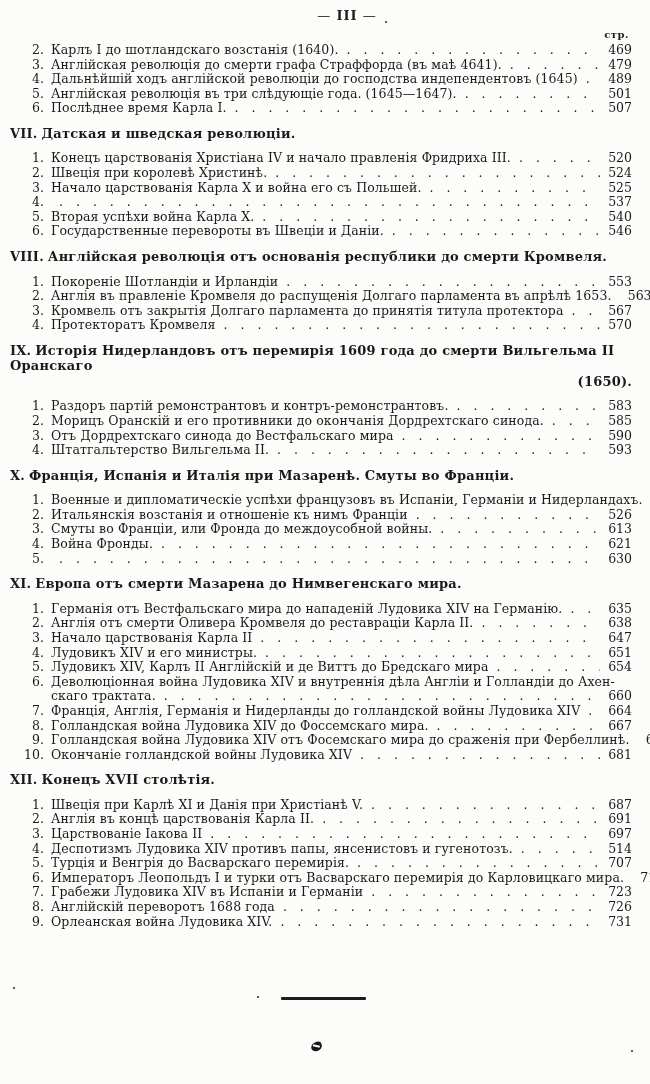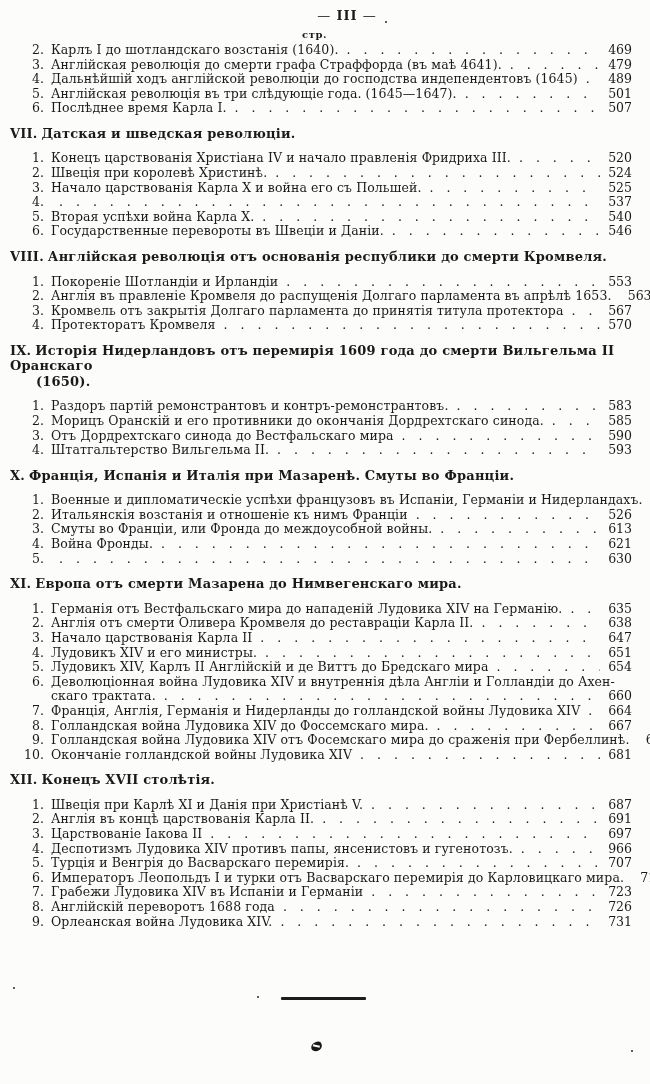--- a/index.html
+++ b/index.html
@@ -22,21 +22,21 @@
     padding-left: 44px;
   }
   .pg-header .pg-num {
     font-weight: bold;
     letter-spacing: 1px;
   }
   .pg-header .pg-num::before { content: "—  "; font-weight: normal; }
   .pg-header .pg-num::after  { content: "  —"; font-weight: normal; }
   
   .col-label {
-    text-align: center;
+    text-align: right;
     padding-right: 21px;
     margin-top: 3px;
     font-size: 10px;
     font-weight: bold;
     letter-spacing: 0.5px;
     height: 12px;
   }
   
   .toc {
     padding: 2px 18px 0 10px;
@@ -44,21 +44,21 @@
   .section { margin-top: 10px; }
   .section:first-child { margin-top: 0; }
   .section-head {
     font-weight: bold;
     font-size: 13px;
     line-height: 15.5px;
     margin-bottom: 10px;
     letter-spacing: 0.2px;
   }
   .section-head .sec-num { margin-right: 4px; }
-  .section-head .sec-title2 { display: block; margin-left: 26px; }
+  .section-head .sec-title2 { display: block; margin-left: 26px; text-align: right; }
   .items { }
   .item-row {
     display: flex;
     align-items: baseline;
     font-size: 12.5px;
     line-height: 14.6px;
     white-space: nowrap;
   }
   .item-row .num {
     flex: 0 0 34px;
@@ -442,21 +442,21 @@
     <span class="num">3.</span>
     <span class="text">Царствованіе Іакова II</span>
     <span class="leader"></span>
     <span class="page-num">697</span>
   </div>
 
   <div class="item-row">
     <span class="num">4.</span>
     <span class="text">Деспотизмъ Лудовика XIV противъ папы, янсенистовъ и гугенотозъ.</span>
     <span class="leader"></span>
-    <span class="page-num">966</span>
+    <span class="page-num">514</span>
   </div>
 
   <div class="item-row">
     <span class="num">5.</span>
     <span class="text">Турція и Венгрія до Васварскаго перемирія.</span>
     <span class="leader"></span>
     <span class="page-num">707</span>
   </div>
 
   <div class="item-row">

